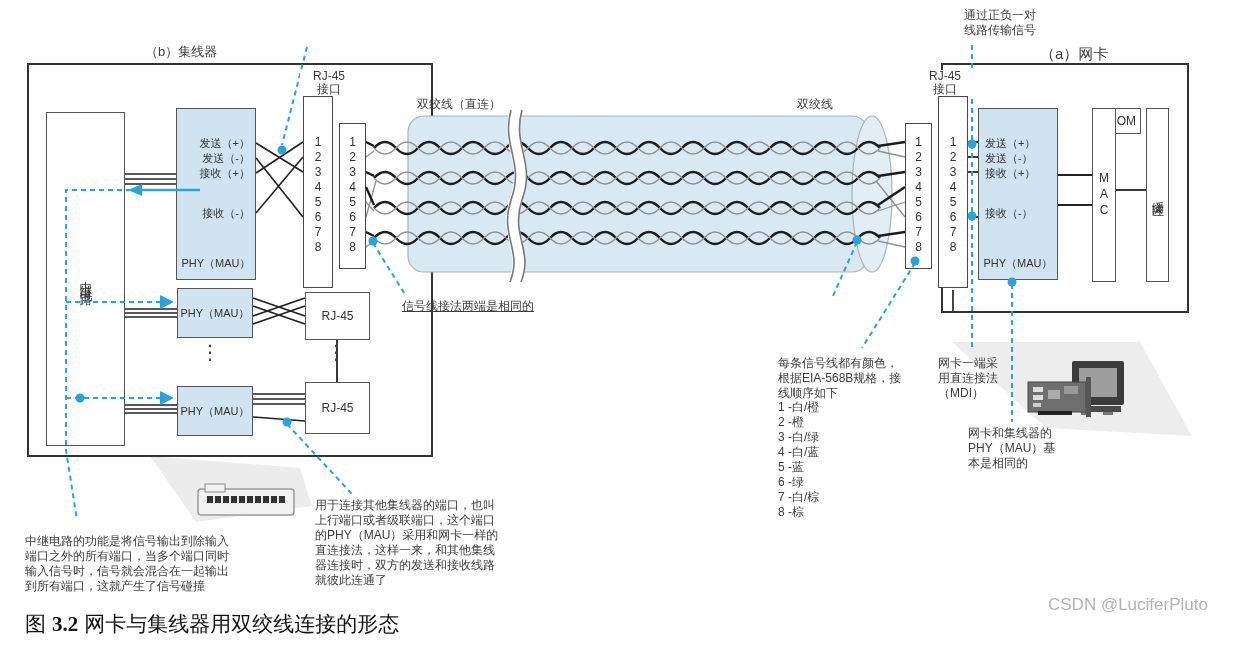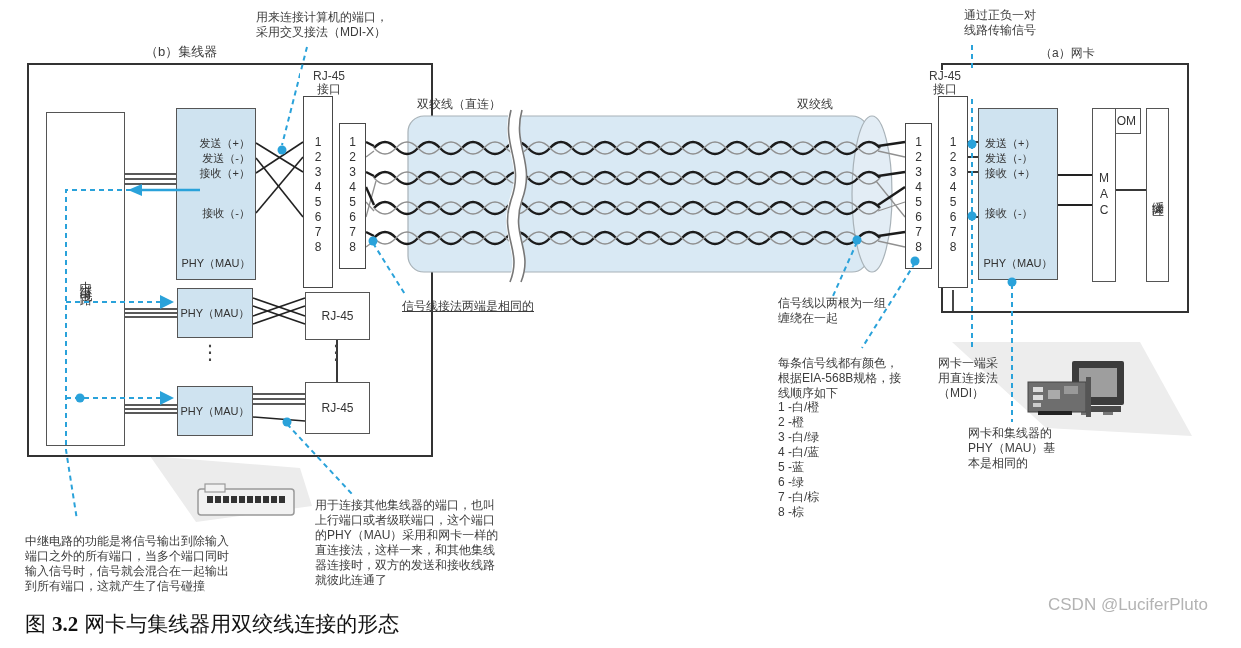--- a/index.html
+++ b/index.html
@@ -232,21 +232,21 @@
       <circle cx="1012" cy="282" r="4.5"></circle>
       <circle cx="373" cy="241" r="4.5"></circle>
       <circle cx="857" cy="240" r="4.5"></circle>
       <circle cx="915" cy="261" r="4.5"></circle>
       <circle cx="287" cy="422" r="4.5"></circle>
       <circle cx="80" cy="398" r="4.5"></circle>
     </g>
   </svg>
 
   <div class="lbl" style="left:145px;top:44px;font-size:13px;">（b）集线器</div>
-  <div class="lbl" style="left:1040px;top:46px;font-size:12px;">（a）网卡</div>
+  <div class="lbl" style="left:1040px;top:46px;font-size:15px;">（a）网卡</div>
 
   <div class="lbl cen" style="left:300px;top:70px;width:58px;line-height:13px;background:#fff;">RJ-45
 接口</div>
   <div class="lbl cen" style="left:916px;top:70px;width:58px;line-height:13px;background:#fff;">RJ-45
 接口</div>
 
   <div class="lbl" style="left:417px;top:97px;">双绞线（直连）</div>
   <div class="lbl" style="left:797px;top:97px;">双绞线</div>
 
   <div class="pins" style="left:303px;top:135px;width:30px;">1
@@ -278,27 +278,23 @@
 3
 4
 5
 6
 7
 8</div>
 
   <div class="dots" style="left:198px;top:340px;width:24px;">⋮</div>
   <div class="dots" style="left:324px;top:340px;width:24px;">⋮</div>
 
-  <div class="lbl" style="left:256px;top:10px;">用来连接计算机的端口，
-采用交叉接法（MDI-X）</div>
   <div class="lbl" style="left:964px;top:8px;">通过正负一对
 线路传输信号</div>
   <div class="lbl" style="left:402px;top:299px;text-decoration:underline;">信号线接法两端是相同的</div>
-  <div class="lbl" style="left:778px;top:296px;">信号线以两根为一组
-缠绕在一起</div>
   <div class="lbl" style="left:778px;top:356px;">每条信号线都有颜色，
 根据EIA-568B规格，接
 线顺序如下</div>
   <div class="lbl" style="left:778px;top:400px;">1 -白/橙
 2 -橙
 3 -白/绿
 4 -白/蓝
 5 -蓝
 6 -绿
 7 -白/棕

